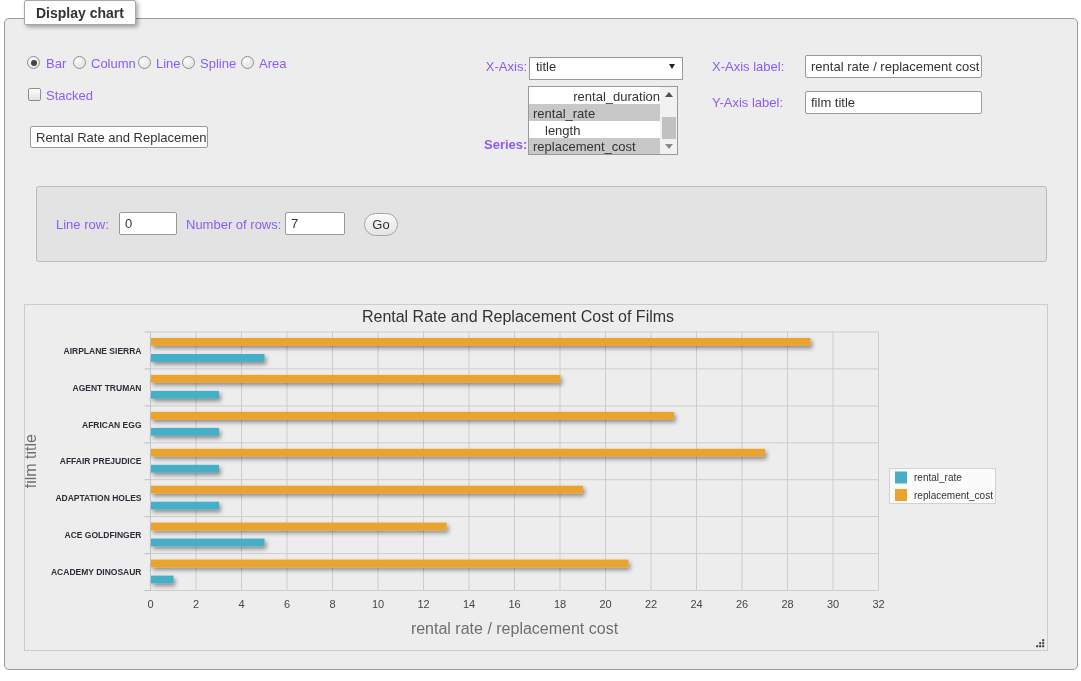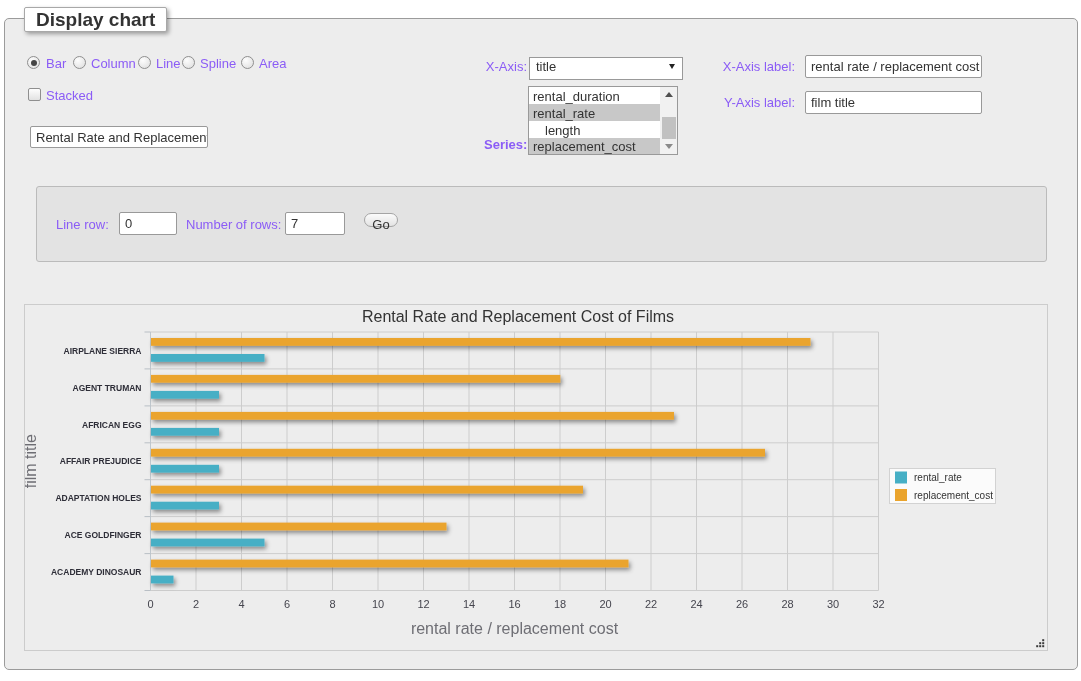--- a/index.html
+++ b/index.html
@@ -8,21 +8,21 @@
 .lbl { position:absolute; font-size:13px; color:#8b5cf6; white-space:nowrap; }
 .radio { position:absolute; width:13px; height:13px; border-radius:50%; border:1px solid #8f8f8f; background:#f4f4f4; background:radial-gradient(circle at 35% 30%, #fdfdfd, #dcdcdc); }
 .radio.on::after { content:""; position:absolute; left:2.5px; top:2.5px; width:6px; height:6px; border-radius:50%; background:#444; }
 .check { position:absolute; width:13px; height:13px; border:1px solid #8f8f8f; border-radius:2px; background:linear-gradient(#fdfdfd,#e2e2e2); }
 </style></head>
 <body>
 <div id="stage">
 
 <div class="abs" style="left:4px; top:18px; width:1074px; height:652px; border:1px solid #9b9b9b; border-radius:5px; background:#EDEDED;"></div>
 
-<div class="abs" style="left:24px; top:7px; height:25px; background:#fff; border:1px solid #a8a8a8; border-radius:2px; box-shadow:2px 2px 4px rgba(0,0,0,0.35); padding:0 11px; font-size:19px; font-weight:bold; color:#333; line-height:24px;">Display chart</div>
+<div class="abs" style="left:24px; top:0; height:25px; background:#fff; border:1px solid #a8a8a8; border-radius:2px; box-shadow:2px 2px 4px rgba(0,0,0,0.35); padding:0 11px; font-size:14px; font-weight:bold; color:#333; line-height:24px;">Display chart</div>
 
 <div class="radio on" style="left:27px; top:56px;"></div>
     <div class="lbl" style="left:46px; top:56px;">Bar</div>
 <div class="radio" style="left:73px; top:56px;"></div>
     <div class="lbl" style="left:91px; top:56px;">Column</div>
 <div class="radio" style="left:138px; top:56px;"></div>
     <div class="lbl" style="left:156px; top:56px;">Line</div>
 <div class="radio" style="left:182px; top:56px;"></div>
     <div class="lbl" style="left:200px; top:56px;">Spline</div>
 <div class="radio" style="left:241px; top:56px;"></div>
@@ -32,47 +32,47 @@
     <div class="lbl" style="left:46px; top:88px;">Stacked</div>
 
 <div class="inp" style="left:30px; top:126px; width:178px; height:22px;">Rental Rate and Replacement&nbsp;</div>
 
 <div class="lbl" style="left:484px; top:59px; width:43px; text-align:right;">X-Axis:</div>
 <div class="abs" style="left:529px; top:57px; width:154px; height:23px; background:#fff; border:1px solid #999; font-size:13px; color:#333; padding:1px 0 0 6px;">title</div>
 <div class="abs" style="left:669px; top:64px; width:0; height:0; border-left:3px solid transparent; border-right:3px solid transparent; border-top:5.5px solid #222;"></div>
 
 <div class="lbl" style="left:484px; top:137px; width:43px; text-align:right;font-weight:bold;">Series:</div>
 <div class="abs" style="left:528px; top:86px; width:150px; height:69px; background:#fff; border:1px solid #999;">
-  <div class="abs" style="left:0; top:0; width:131px; height:32px; line-height:19px; padding-left:4px; font-size:13px; overflow:visible;">rental_duration</div>
+  <div class="abs" style="left:0; top:0; width:131px; height:32px; line-height:19px; padding-left:17px; font-size:13px; overflow:visible;text-align:right;">rental_duration</div>
   <div class="abs" style="left:0; top:17px; width:131px; height:17px; line-height:19px; padding-left:4px; font-size:13px; background:#C8C8C8;">rental_rate</div>
   <div class="abs" style="left:0; top:34px; width:131px; height:17px; line-height:19px; padding-left:16px; font-size:13px;">length</div>
   <div class="abs" style="left:0; top:51px; width:131px; height:16px; line-height:18px; padding-left:4px; font-size:13px; background:#C8C8C8; overflow:hidden;">replacement_cost</div>
 
   <div class="abs" style="right:0; top:0; width:17px; height:67px; background:#F1F1F1;">
     <div class="abs" style="left:0; top:0; width:17px; height:15px; background:#F1F1F1;">
           <div class="abs" style="left:4.5px; top:5px; border-left:4px solid transparent; border-right:4px solid transparent; border-bottom:5px solid #505050;"></div>
         </div>
     <div class="abs" style="left:1.5px; top:30px; width:14px; height:22px; background:#C1C1C1;"></div>
     <div class="abs" style="left:0; bottom:0; width:17px; height:15px; background:#F1F1F1;">
           <div class="abs" style="left:4.5px; bottom:5px; border-left:4px solid transparent; border-right:4px solid transparent; border-top:5px solid #8a8a8a;"></div>
         </div>
   </div>
 </div>
 
-<div class="lbl" style="left:712px; top:59px; width:83px; text-align:right;">X-Axis label:</div>
+<div class="lbl" style="left:712px; top:59px; width:83px; ">X-Axis label:</div>
 <div class="inp" style="left:805px; top:55px; width:177px; height:23px;">rental rate / replacement cost</div>
-<div class="lbl" style="left:712px; top:95px; width:83px; text-align:right;">Y-Axis label:</div>
+<div class="lbl" style="left:712px; top:95px; width:83px; ">Y-Axis label:</div>
 <div class="inp" style="left:805px; top:91px; width:177px; height:23px;">film title</div>
 
 <div class="abs" style="left:36px; top:186px; width:1011px; height:76px; background:#E3E3E3; border:1px solid #bbb; border-radius:3px;"></div>
 <div class="lbl" style="left:56px; top:217px;">Line row:</div>
 <div class="inp" style="left:119px; top:212px; width:58px; height:23px;">0</div>
 <div class="lbl" style="left:186px; top:217px;">Number of rows:</div>
 <div class="inp" style="left:285px; top:212px; width:60px; height:23px;">7</div>
-<div class="abs" style="left:364px; top:213px; width:34px; height:14px; border:1px solid #a5a5a5; border-radius:11.5px; background:linear-gradient(#fbfbfb,#e3e3e3); font-size:13px; color:#333; text-align:center; line-height:21.5px;">Go</div>
+<div class="abs" style="left:364px; top:213px; width:34px; height:23px; border:1px solid #a5a5a5; border-radius:11.5px; background:linear-gradient(#fbfbfb,#e3e3e3); font-size:13px; color:#333; text-align:center; line-height:21.5px;">Go</div>
 
 <div class="abs" style="left:24px; top:304px; width:1024px; height:347px; border:1px solid #ccc; background:#EDEDED;">
 <svg width="1024" height="347" viewBox="0 0 1024 347" style="position:absolute;left:0;top:0;font-family:'Liberation Sans',sans-serif;">
 <defs>
           <filter id="bsh" x="-30%" y="-60%" width="160%" height="260%">
             <feDropShadow dx="1.8" dy="2.6" stdDeviation="1.9" flood-color="#000" flood-opacity="0.42"></feDropShadow>
           </filter>
         </defs>
 <line x1="125.5" y1="27.0" x2="125.5" y2="285.5" stroke="#CDCDCD" stroke-width="1"></line>
 <line x1="171.0" y1="27.0" x2="171.0" y2="285.5" stroke="#CDCDCD" stroke-width="1"></line>

